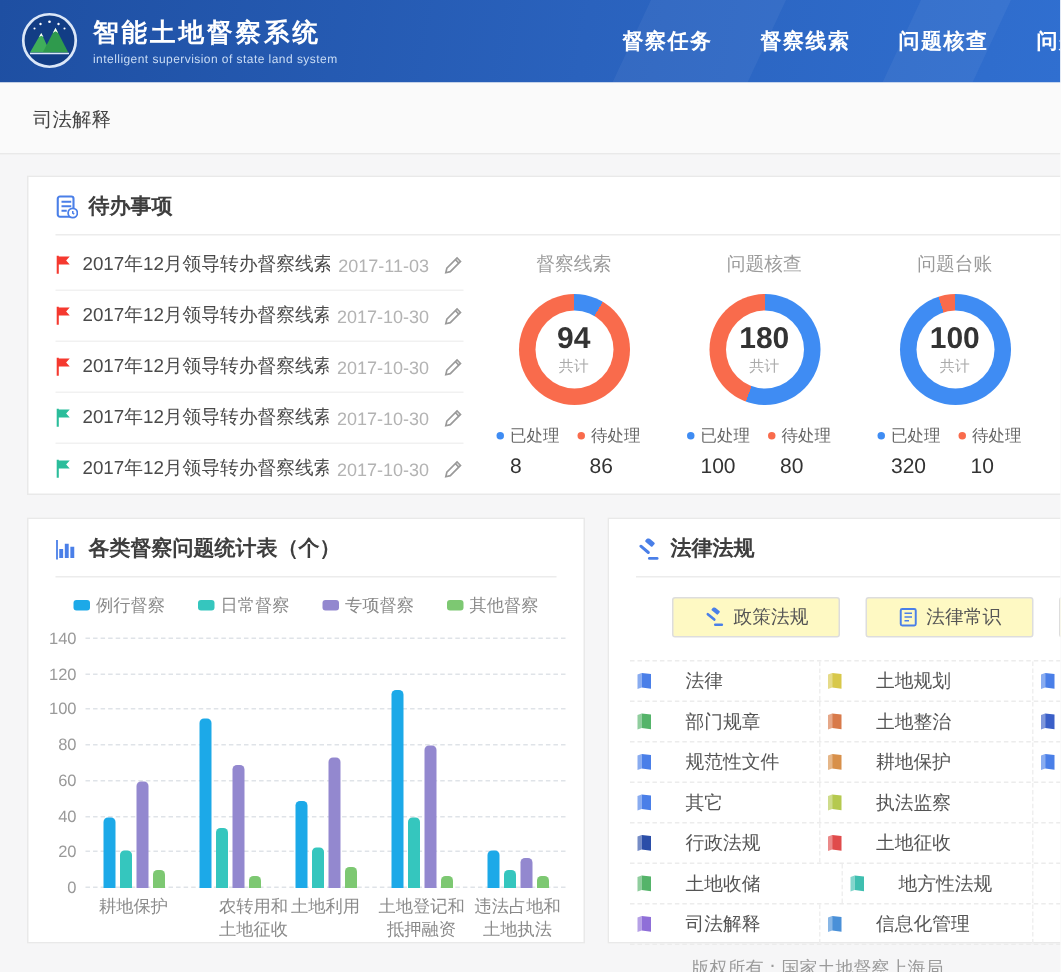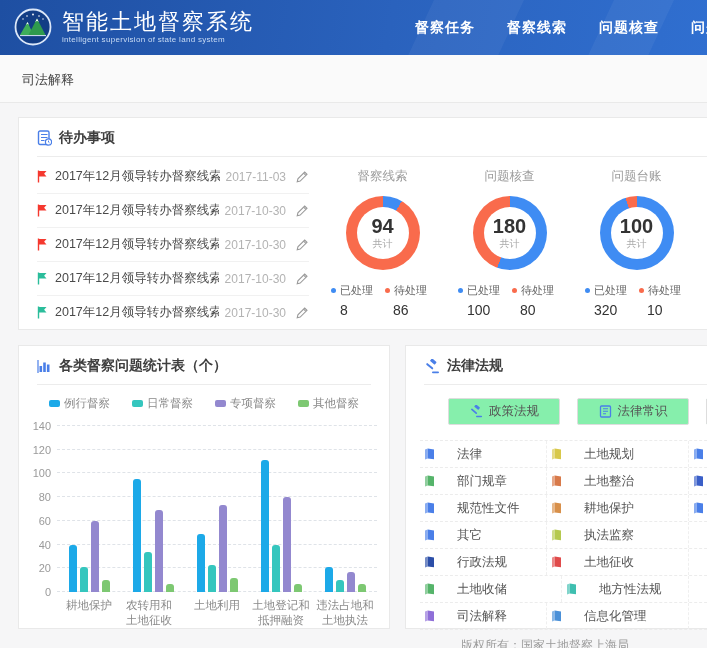--- a/index.html
+++ b/index.html
@@ -6,21 +6,21 @@
   body{font-family:"Liberation Sans","DejaVu Sans",sans-serif;}
   #screen{position:relative;width:707px;height:648px;overflow:hidden;background:#f6f6f7;}
 
   
   .header{position:absolute;left:0;top:0;width:707px;height:55px;
     background:linear-gradient(100deg,#1e4fa2 0%,#2a62bd 55%,#306fd0 100%);overflow:hidden;}
   .header .streak{position:absolute;top:-10px;height:80px;background:rgba(255,255,255,.05);transform:skewX(-25deg);}
   .logo-wrap{position:absolute;left:14px;top:8px;display:flex;align-items:center;}
   .logo-badge{width:38px;height:38px;flex:0 0 38px;}
   .brand{margin-left:10px;color:#fff;}
-  .brand .t{font-size:22px;font-weight:normal;letter-spacing:2px;line-height:22px;}
+  .brand .t{font-size:17px;font-weight:bold;letter-spacing:2px;line-height:22px;}
   .brand .s{font-size:8px;color:#c9dcf5;letter-spacing:.3px;margin-top:2px;}
   .nav{position:absolute;left:415px;top:0;height:55px;display:flex;gap:32px;white-space:nowrap;}
   .nav-item{color:#fff;font-size:14px;line-height:55px;font-weight:bold;letter-spacing:1px;cursor:pointer;}
 
   
   .breadcrumb-bar{position:absolute;left:0;top:55px;width:707px;height:47px;background:#fafafa;border-bottom:1px solid #e9e9e9;}
   .breadcrumb-bar .bc{position:absolute;left:22px;top:16px;font-size:13px;color:#444;}
 
   
   .card{position:absolute;background:#fff;border:1px solid #e9e9e9;box-sizing:border-box;}
@@ -58,21 +58,21 @@
   .bleg{display:flex;align-items:center;font-size:11.5px;color:#8a8a8a;cursor:pointer;}
   .bleg .sw{width:11px;height:7px;border-radius:2px;margin-right:4px;}
   .plot{position:absolute;left:38px;top:80px;width:320px;height:166px;}
   .gridline{position:absolute;left:0;right:0;border-top:1px dashed #dfe3e8;}
   .ylab{position:absolute;right:100%;margin-right:6px;font-size:11px;color:#9a9a9a;transform:translateY(-6px);white-space:nowrap;}
   .bar{position:absolute;bottom:0;width:8px;border-radius:3px 3px 0 0;}
   .xlab{position:absolute;top:172px;font-size:11.5px;color:#8a8a8a;text-align:center;line-height:15px;}
 
   
   .law-tabs{position:absolute;left:42px;top:52px;display:flex;gap:17px;}
-  .law-tab{width:112px;height:27px;border:1px solid #ddd;border-radius:2px;background:#86efac;
+  .law-tab{width:112px;height:27px;border:1px solid #ddd;border-radius:2px;background:#fef9c3;
     display:flex;align-items:center;justify-content:center;gap:6px;font-size:12.5px;color:#555;cursor:pointer;}
   .law-list{position:absolute;left:14px;right:0;top:94px;}
   .law-row{display:flex;height:26px;align-items:center;border-bottom:1px dashed #ececec;}
   .law-row:first-child{border-top:1px dashed #ececec;}
   .law-cell{display:flex;align-items:center;gap:22px;font-size:12.5px;color:#555;box-sizing:border-box;padding-left:4px;cursor:pointer;}
   .law-c1{width:127px;border-right:1px dashed #efefef;height:100%;}
   .law-c2{width:142px;border-right:1px dashed #efefef;height:100%;}
   .law-c3{flex:1;height:100%;}
 
   
@@ -304,21 +304,21 @@
         </div>
         <div class="bar" style="left: 11.5px; height: 47.4286px; background: rgb(28, 169, 232);"></div>
         <div class="bar" style="left: 22.5px; height: 24.9px; background: rgb(53, 198, 190);"></div>
         <div class="bar" style="left: 33.5px; height: 71.1429px; background: rgb(147, 136, 207);"></div>
         <div class="bar" style="left: 44.5px; height: 11.8571px; background: rgb(125, 200, 114);"></div>
         <div class="xlab" style="left: 0px; width: 64px;">耕地保护</div>
         <div class="bar" style="left: 75.5px; height: 112.643px; background: rgb(28, 169, 232);"></div>
         <div class="bar" style="left: 86.5px; height: 40.3143px; background: rgb(53, 198, 190);"></div>
         <div class="bar" style="left: 97.5px; height: 81.8143px; background: rgb(147, 136, 207);"></div>
         <div class="bar" style="left: 108.5px; height: 8.3px; background: rgb(125, 200, 114);"></div>
-        <div class="xlab" style="left: 60px; width: 64px;">农转用和<br>土地征收</div>
+        <div class="xlab" style="left: 80px; width: 64px;">农转用和<br>土地征收</div>
         <div class="bar" style="left: 139.5px; height: 58.1px; background: rgb(28, 169, 232);"></div>
         <div class="bar" style="left: 150.5px; height: 27.2714px; background: rgb(53, 198, 190);"></div>
         <div class="bar" style="left: 161.5px; height: 86.5571px; background: rgb(147, 136, 207);"></div>
         <div class="bar" style="left: 172.5px; height: 14.2286px; background: rgb(125, 200, 114);"></div>
         <div class="xlab" style="left: 128px; width: 64px;">土地利用</div>
         <div class="bar" style="left: 203.5px; height: 131.614px; background: rgb(28, 169, 232);"></div>
         <div class="bar" style="left: 214.5px; height: 47.4286px; background: rgb(53, 198, 190);"></div>
         <div class="bar" style="left: 225.5px; height: 94.8571px; background: rgb(147, 136, 207);"></div>
         <div class="bar" style="left: 236.5px; height: 8.3px; background: rgb(125, 200, 114);"></div>
         <div class="xlab" style="left: 192px; width: 64px;">土地登记和<br>抵押融资</div>

